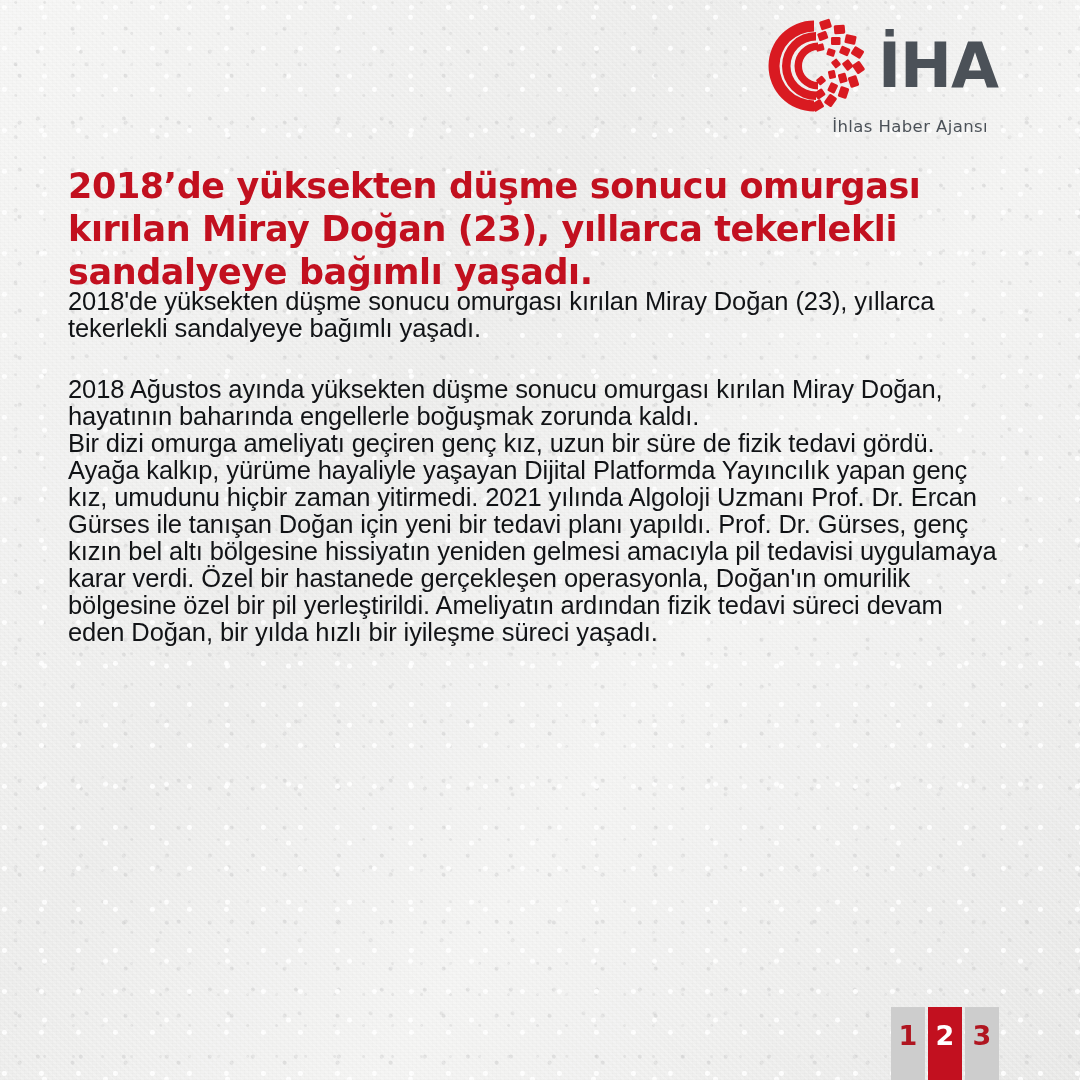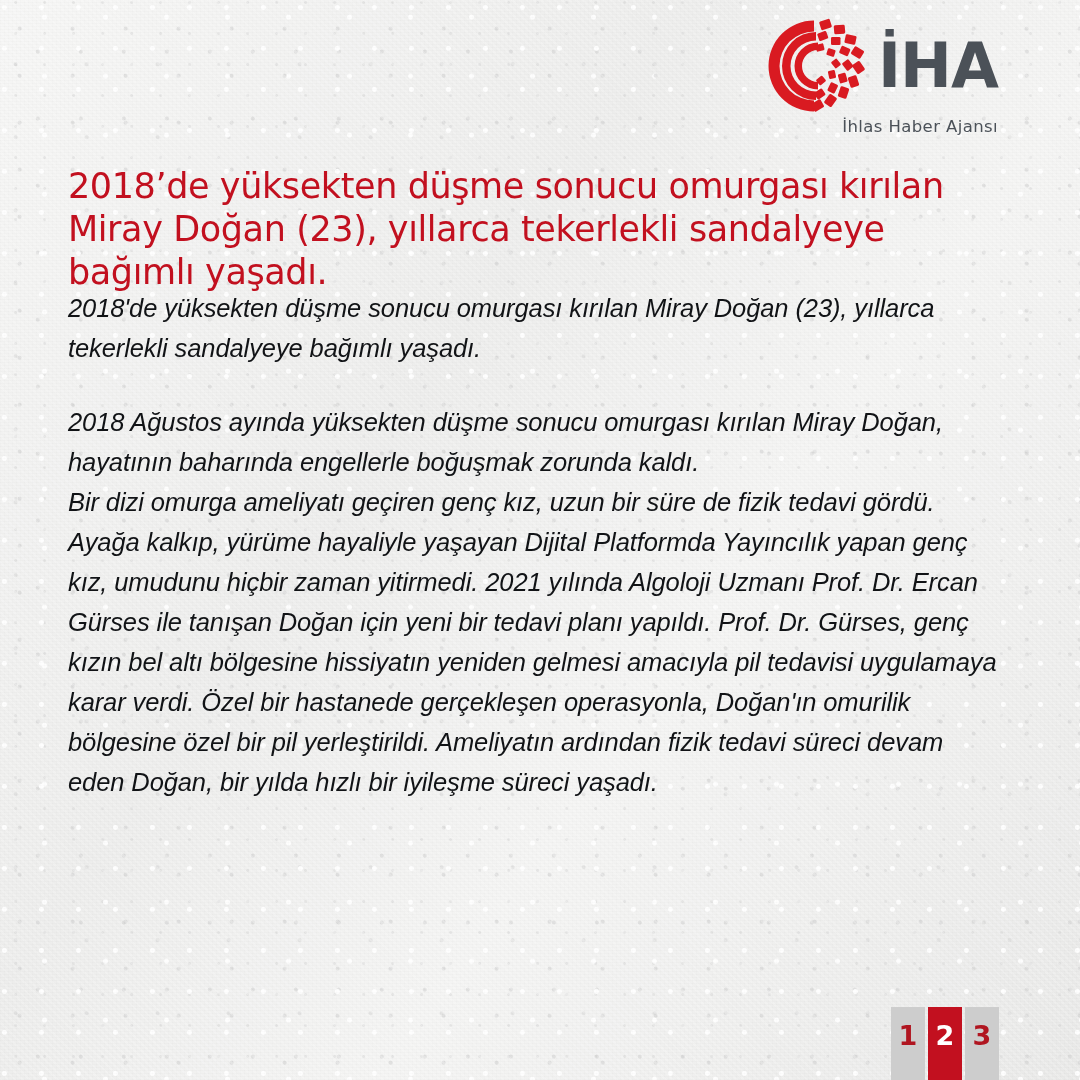--- a/index.html
+++ b/index.html
@@ -74,56 +74,55 @@
     color: #4b5158;
     line-height: 0.98;
     display: block;
   }
   .logo-tagline {
     font-family: "DejaVu Sans", sans-serif;
     font-size: 16.5px;
     letter-spacing: 0.4px;
     color: #4b5158;
     margin-top: 1px;
-    margin-right: 0;
+    margin-right: 10px;
     white-space: nowrap;
   }
 
   
   #headline {
     position: absolute;
     top: 142px;
     left: 68px;
     width: 890px;
     color: #c2101f;
     font-family: "DejaVu Sans", sans-serif;
-    font-weight: 400;
+    font-weight: 700;
     font-size: 35px;
     line-height: 43px;
     letter-spacing: -0.4px;
     white-space: pre-line;
   }
 
   
   #article-body {
     position: absolute;
     top: 288px;
     left: 68px;
     width: 935px;
     color: #111316;
   }
   .paragraph {
     font-family: "Liberation Sans", sans-serif;
     font-size: 25.5px;
-    line-height: 40px;
+    line-height: 27px;
     letter-spacing: -0.1px;
     color: #111316;
     margin: 0 0 34px 0;
     white-space: pre-line;
-    font-style: italic;
   }
   .paragraph:last-child { margin-bottom: 8px; }
 
   
   #page-indicator {
     position: absolute;
     right: 81px;
     bottom: 0;
     display: flex;
     gap: 3px;

